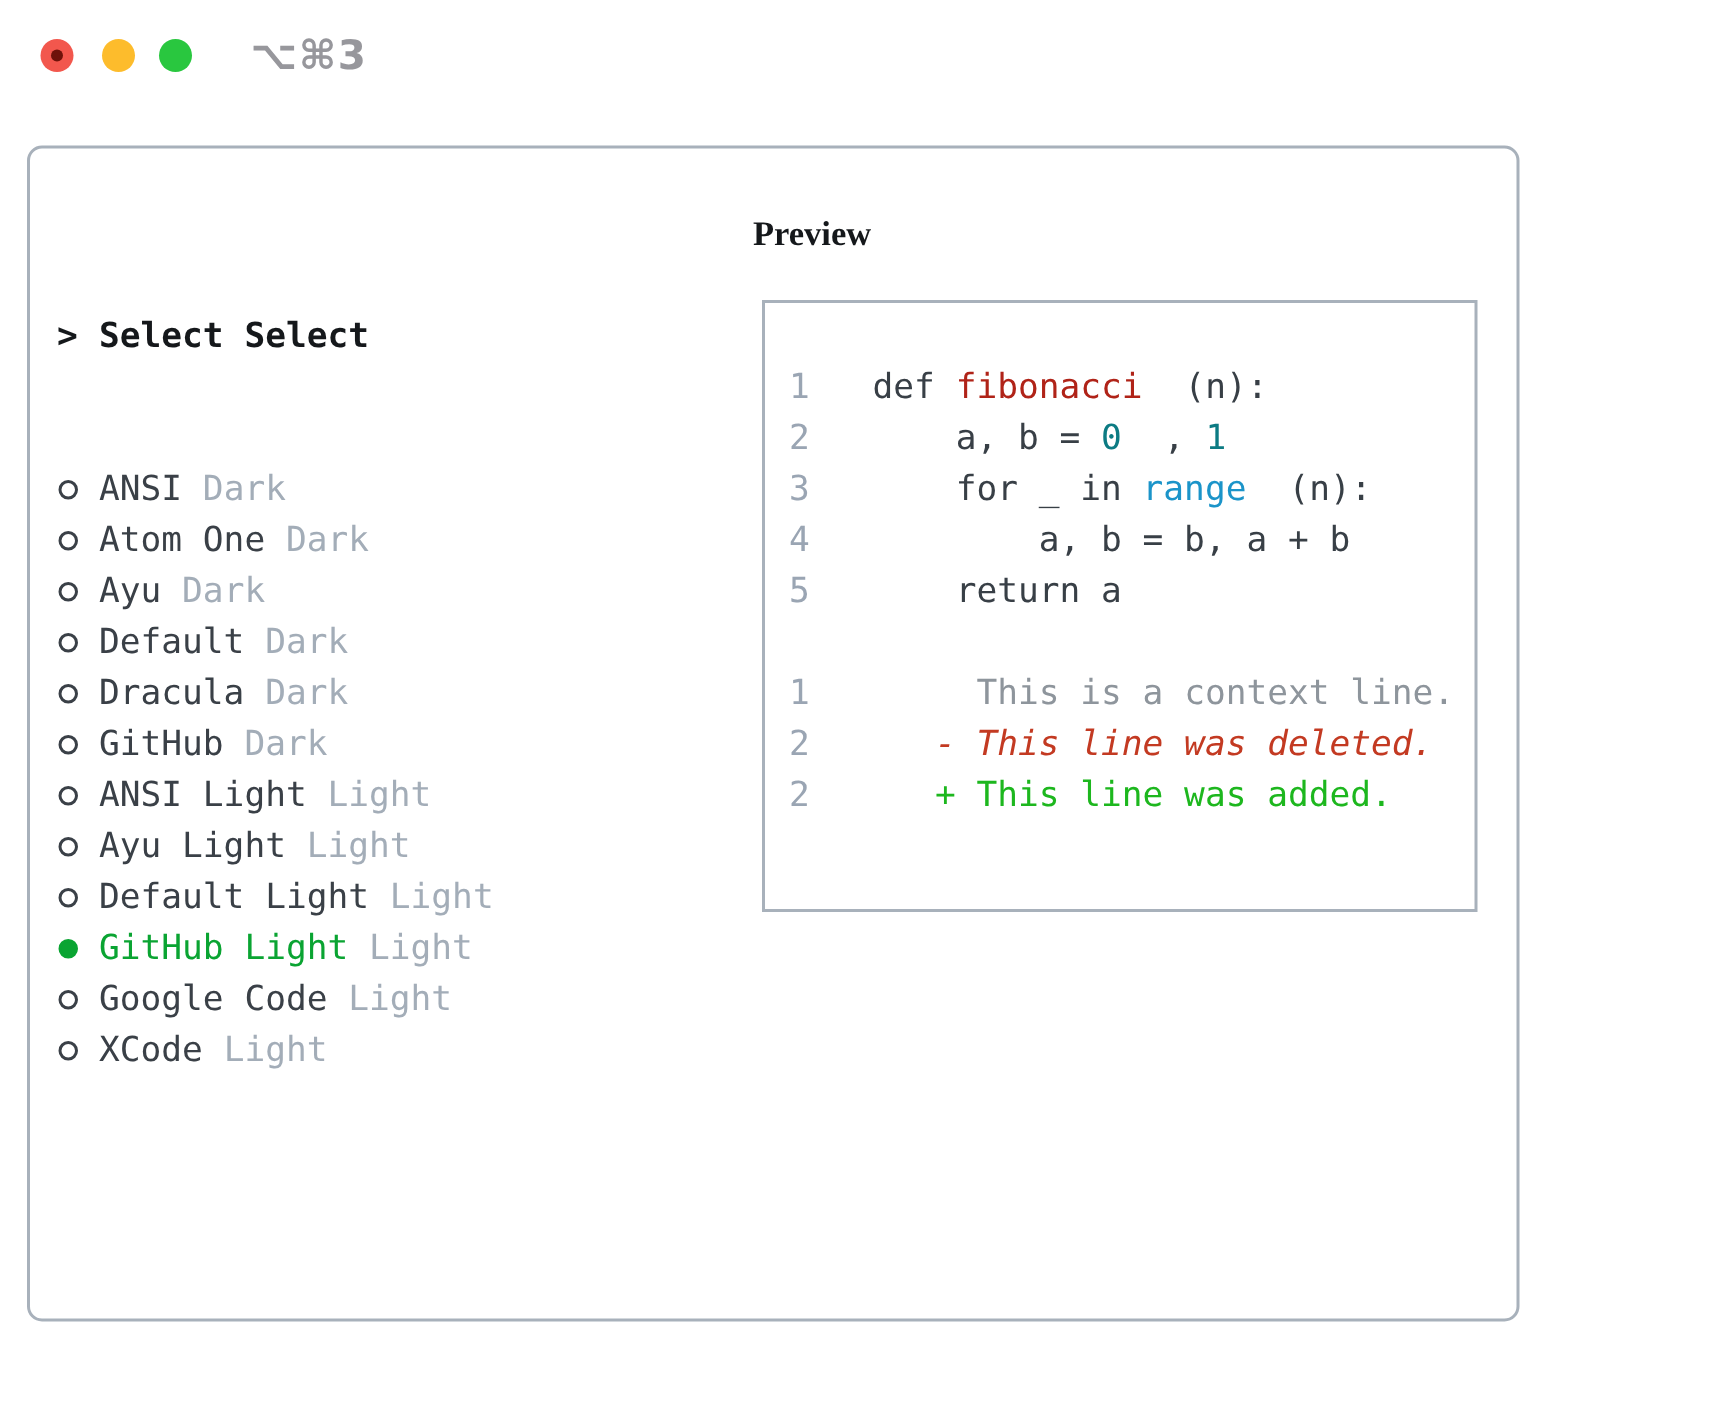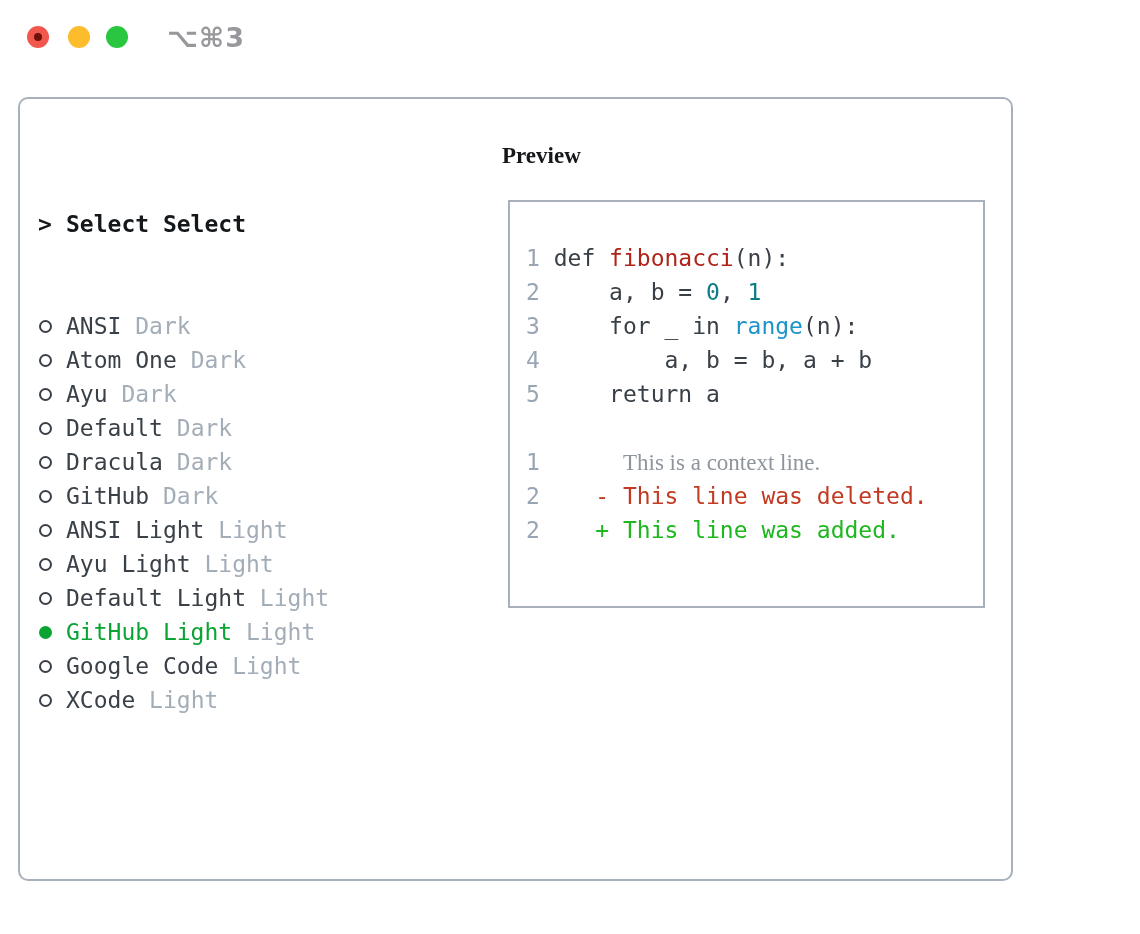--- a/index.html
+++ b/index.html
@@ -58,26 +58,26 @@
     position:absolute;left:488px;top:101px;width:477px;height:408px;
     border:2px solid var(--frame);background:#fff;box-sizing:border-box;
     overflow:hidden;
   }
   .code{
     position:absolute;left:16px;top:39px;
     font-size:23px;line-height:34px;white-space:pre;
   }
   .code-line{height:34px;}
   .seg-ln{color:var(--c-ln);}
-  .seg-code{color:var(--c-code);}
+  .seg-code{color:var(--c-code);margin-left:28px;}
   .seg-fn{color:var(--c-fn);}
   .seg-num{color:var(--c-num);}
   .seg-call{color:var(--c-call);}
-  .seg-ctx{color:var(--c-ctx);font-family:Liberation Serif, serif;}
-  .seg-del{color:var(--c-del);}
+  .seg-ctx{color:var(--c-ctx);}
+  .seg-del{color:var(--c-del);font-style:italic;}
   .seg-add{color:var(--c-add);}
 </style>
 </head>
 <body>
 
 <div class="titlebar">
   <div class="light light-red"></div>
   <div class="light light-yellow"></div>
   <div class="light light-green"></div>
   <div class="win-shortcut">⌥⌘3</div>

